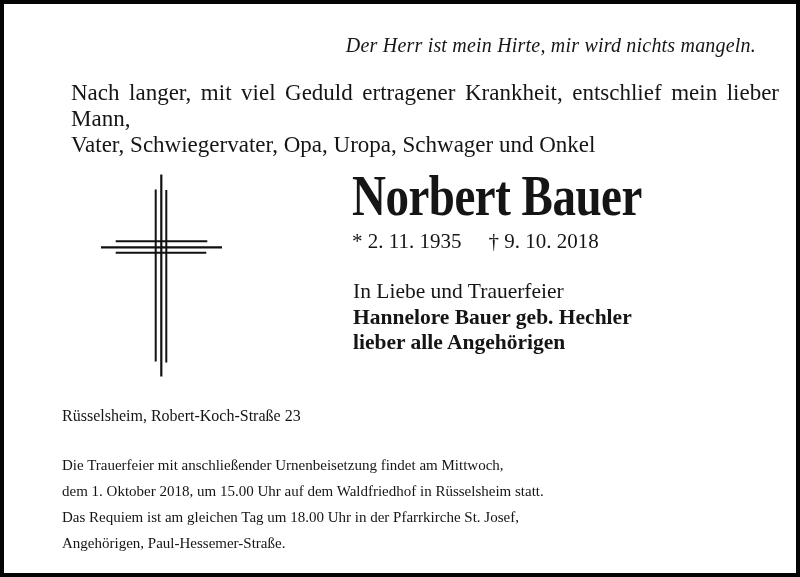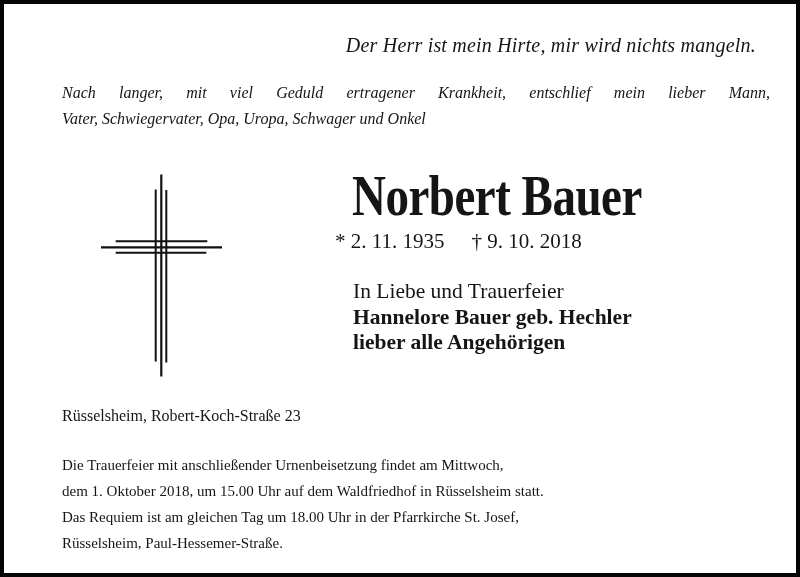--- a/index.html
+++ b/index.html
@@ -20,22 +20,22 @@
   .epigraph {
     position: absolute;
     top: 30px; right: 40px;
     font-style: italic;
     font-size: 20px;
     letter-spacing: 0.2px;
     white-space: nowrap;
   }
   .intro {
     position: absolute;
-    top: 76px; left: 58px; width: 708px;
-    font-size: 16px; line-height: 26px; font-style: italic;
+    top: 76px; left: 67px; width: 708px;
+    font-size: 23px; line-height: 26px;
   }
   .justify-full {
     text-align: justify;
     text-align-last: justify;
   }
   .cross {
     position: absolute;
     left: 85px; top: 160px;
     width: 145px; height: 220px;
   }
@@ -46,21 +46,21 @@
     font-size: 47px;
     font-weight: bold;
     letter-spacing: -0.5px;
     line-height: 1;
     transform: scaleY(1.22);
     transform-origin: 0 0;
     white-space: nowrap;
   }
   .dates {
     position: absolute;
-    left: 331px; top: 225px;
+    left: 348px; top: 225px;
     font-size: 21px;
     white-space: nowrap;
     text-align: center;
   }
   .dates .death { margin-left: 27px; }
   .family {
     position: absolute;
     left: 349px; top: 275px;
     font-size: 21.5px; line-height: 25.5px;
     white-space: nowrap;
@@ -111,16 +111,16 @@
     <div class="family-name">Hannelore Bauer geb. Hechler</div>
     <div class="family-name">lieber alle Angehörigen</div>
   </div>
 
   <div class="address">Rüsselsheim, Robert-Koch-Straße 23</div>
 
   <div class="funeral">
     <div>Die Trauerfeier mit anschließender Urnenbeisetzung findet am Mittwoch,</div>
     <div>dem 1. Oktober 2018, um 15.00 Uhr auf dem Waldfriedhof in Rüsselsheim statt.</div>
     <div>Das Requiem ist am gleichen Tag um 18.00 Uhr in der Pfarrkirche St. Josef,</div>
-    <div>Rüsselsheim, Paul-Hessemer-Straße.</div>
+    <div>Angehörigen, Paul-Hessemer-Straße.</div>
   </div>
 
 </div>
 
 </body></html>

